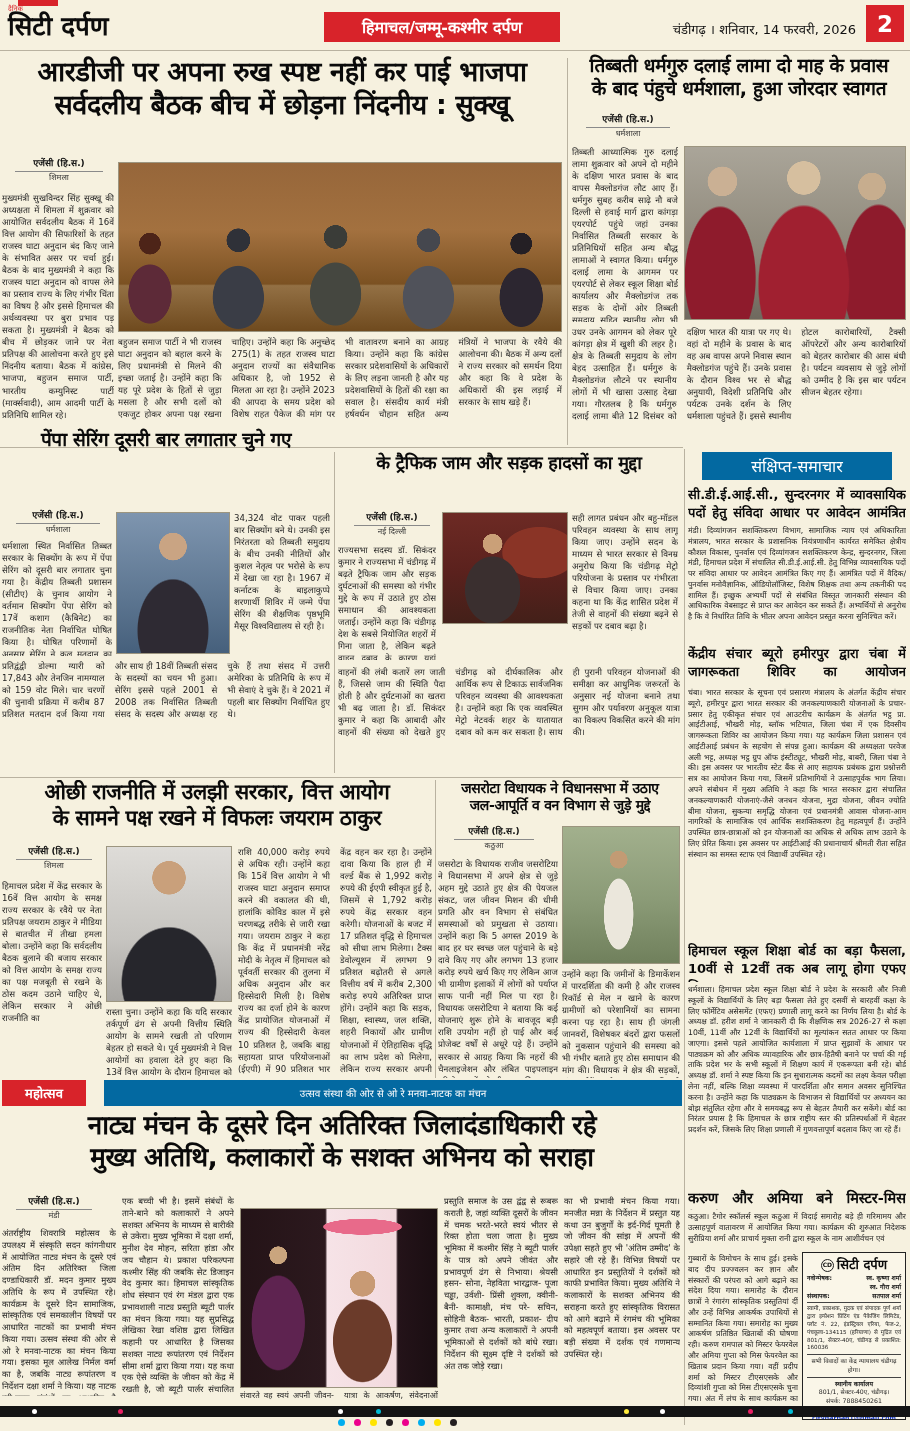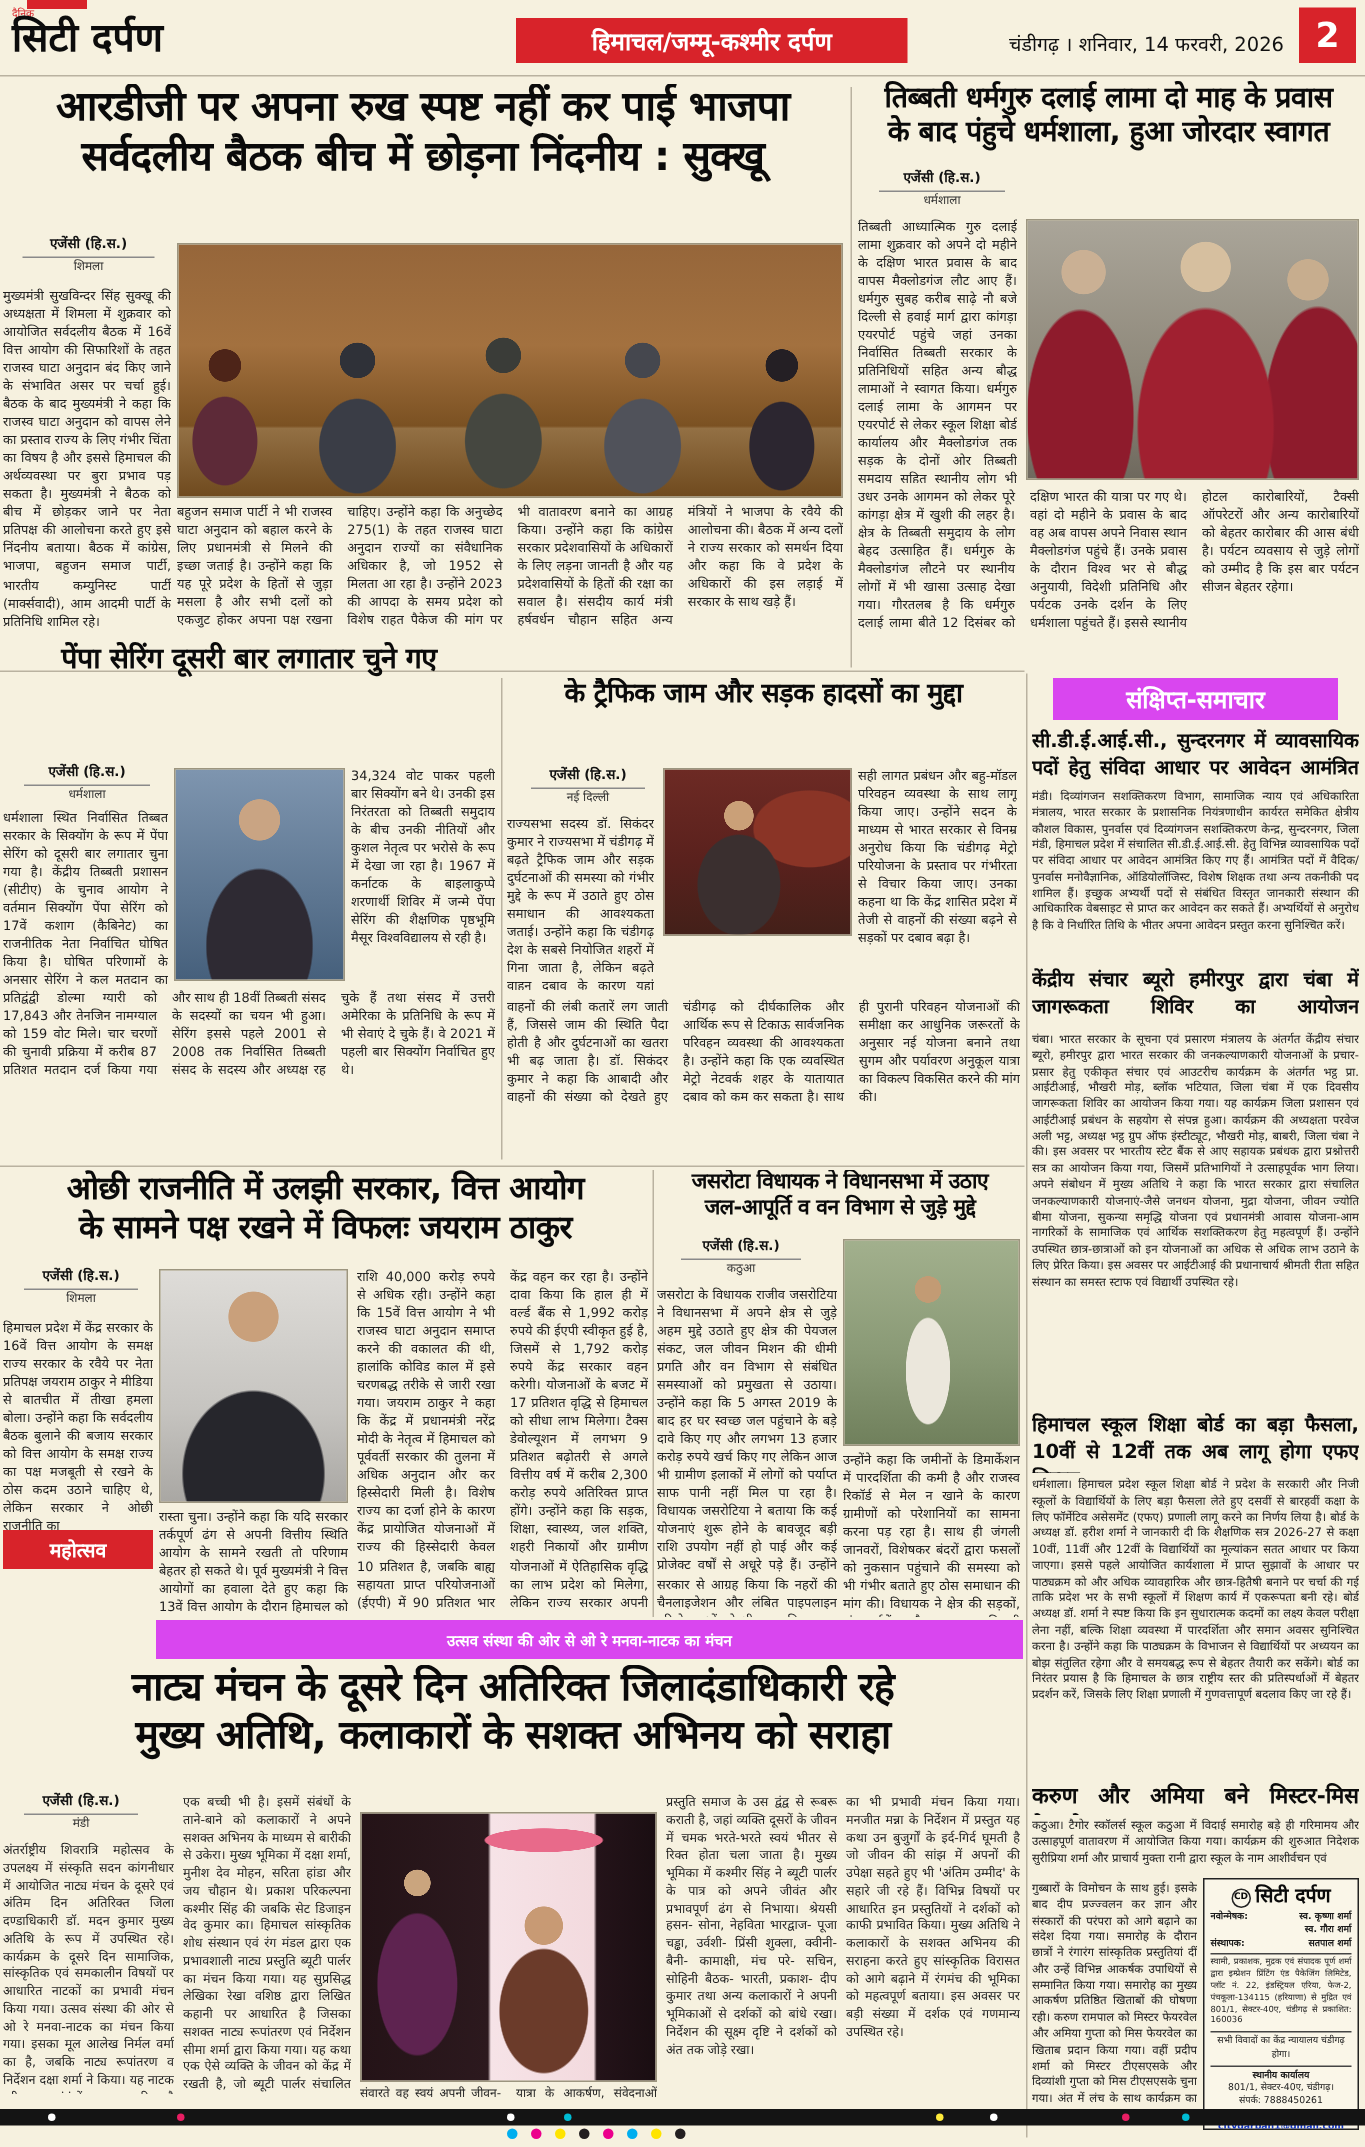--- a/index.html
+++ b/index.html
@@ -9,21 +9,21 @@
   .hl{font-weight:700;text-align:center;color:#0a0a0a;letter-spacing:-.3px;line-height:1.22;overflow:hidden}
   .bt{font-size:8.6px;line-height:1.4;text-align:justify;overflow:hidden;color:#1f1f1f}
   .byl{text-align:center;font-weight:700;font-size:9px;line-height:1.2;color:#111}
   .plc{display:block;margin:2px auto 0;padding-top:1px;border-top:1px solid #8a8a8a;width:80%;
        text-align:center;font-weight:400;font-size:8px;color:#333}
   .cols2{column-count:2;column-gap:10px}
   .cols3{column-count:3;column-gap:10px}
   .cols4{column-count:4;column-gap:10px}
   .rule{background:#b9b2a0}
   .banner{background:#d8232a;color:#fff;font-weight:700;display:flex;align-items:center;justify-content:center}
-  .bluebox{background:#d946ef;color:#fff;font-weight:700;display:flex;align-items:center;justify-content:center}
+  .bluebox{background:#0369a1;color:#fff;font-weight:400;display:flex;align-items:center;justify-content:center}
   .brief-head{font-weight:700;font-size:13px;line-height:1.4;text-align:justify;text-align-last:justify;
               color:#0b0b0b;overflow:hidden}
   .brief-body{font-size:7.7px;line-height:1.4;text-align:justify;overflow:hidden;color:#222}
   .photo{border:1px solid #9c957f}
   .ph-meeting{background:
     radial-gradient(circle 11px at 7% 48%,#4d2418 97%,transparent),
     radial-gradient(ellipse 22px 30px at 7% 78%,#5d2a38 97%,transparent),
     radial-gradient(circle 12px at 27% 46%,#2f3138 97%,transparent),
     radial-gradient(ellipse 26px 32px at 27% 80%,#3a3d46 97%,transparent),
     radial-gradient(circle 12px at 49% 44%,#3a3c38 97%,transparent),
@@ -82,21 +82,21 @@
 </style>
 </head>
 <body>
 
 <div class="abs banner" style="left:18px;top:0;width:40px;height:6px"></div>
 <div class="abs" style="left:0;top:0;width:910px;height:50px">
   <div class="abs" style="left:8px;top:4px;width:190px;height:44px">
     <div style="color:#d8232a;font-size:7px;font-weight:400">दैनिक</div>
     <div style="font-size:26px;font-weight:700;color:#0c0c0c;line-height:1">सिटी दर्पण</div>
   </div>
-  <div class="abs banner" style="left:344px;top:12px;width:261px;height:30px">
+  <div class="abs banner" style="left:324px;top:12px;width:236px;height:30px">
     <span style="font-size:16px">हिमाचल/जम्मू-कश्मीर दर्पण</span>
   </div>
   <div class="abs" style="left:600px;top:20px;width:256px;text-align:right;font-size:13px;font-weight:400;color:#111">चंडीगढ़ । शनिवार, 14 फरवरी, 2026</div>
   <div class="abs banner" style="left:866px;top:5px;width:38px;height:37px">
     <span style="font-size:23px">2</span>
   </div>
 </div>
 <div class="abs rule" style="left:0;top:50px;width:910px;height:1px"></div>
 
 <section>
@@ -231,21 +231,21 @@
   <div class="abs byl" style="left:444px;top:826px;width:100px">
     <div>एजेंसी (हि.स.)</div>
     <div class="plc">कठुआ</div>
   </div>
   <div class="abs bt" style="left:438px;top:858px;width:120px;height:220px">जसरोटा के विधायक राजीव जसरोटिया ने विधानसभा में अपने क्षेत्र से जुड़े अहम मुद्दे उठाते हुए क्षेत्र की पेयजल संकट, जल जीवन मिशन की धीमी प्रगति और वन विभाग से संबंधित समस्याओं को प्रमुखता से उठाया। उन्होंने कहा कि 5 अगस्त 2019 के बाद हर घर स्वच्छ जल पहुंचाने के बड़े दावे किए गए और लगभग 13 हजार करोड़ रुपये खर्च किए गए लेकिन आज भी ग्रामीण इलाकों में लोगों को पर्याप्त साफ पानी नहीं मिल पा रहा है। विधायक जसरोटिया ने बताया कि कई योजनाएं शुरू होने के बावजूद बड़ी राशि उपयोग नहीं हो पाई और कई प्रोजेक्ट वर्षों से अधूरे पड़े हैं। उन्होंने सरकार से आग्रह किया कि नहरों की चैनलाइजेशन और लंबित पाइपलाइन परियोजनाओं को शीघ्र पूरा किया जाए ताकि लोगों को राहत मिल सके। वन विभाग पर सवाल उठाते हुए</div>
   <div class="abs photo ph-jasrota" style="left:562px;top:826px;width:118px;height:138px"></div>
   <div class="abs bt" style="left:562px;top:968px;width:118px;height:110px">उन्होंने कहा कि जमीनों के डिमार्केशन में पारदर्शिता की कमी है और राजस्व रिकॉर्ड से मेल न खाने के कारण ग्रामीणों को परेशानियों का सामना करना पड़ रहा है। साथ ही जंगली जानवरों, विशेषकर बंदरों द्वारा फसलों को नुकसान पहुंचाने की समस्या को भी गंभीर बताते हुए ठोस समाधान की मांग की। विधायक ने क्षेत्र की सड़कों, ट्रांसफार्मरों और अन्य बुनियादी सुविधाओं के लिए विशेष टीम गठित करने का सुझाव देते हुए सरकार से जल्द कार्रवाई की अपेक्षा जताई।</div>
 </section>
 
 <section>
-  <div class="abs banner" style="left:2px;top:1020px;width:100px;height:26px">
+  <div class="abs banner" style="left:2px;top:1080px;width:84px;height:26px">
     <span style="font-size:13px">महोत्सव</span>
   </div>
   <div class="abs bluebox" style="left:104px;top:1080px;width:578px;height:26px">
     <span style="font-size:10px">उत्सव संस्था की ओर से ओ रे मनवा-नाटक का मंचन</span>
   </div>
   <div class="abs hl" style="left:4px;top:1110px;width:676px;height:82px;font-size:26px">
     <div>नाट्य मंचन के दूसरे दिन अतिरिक्त जिलादंडाधिकारी रहे</div>
     <div>मुख्य अतिथि, कलाकारों के सशक्त अभिनय को सराहा</div>
   </div>
   <div class="abs byl" style="left:6px;top:1196px;width:96px">

